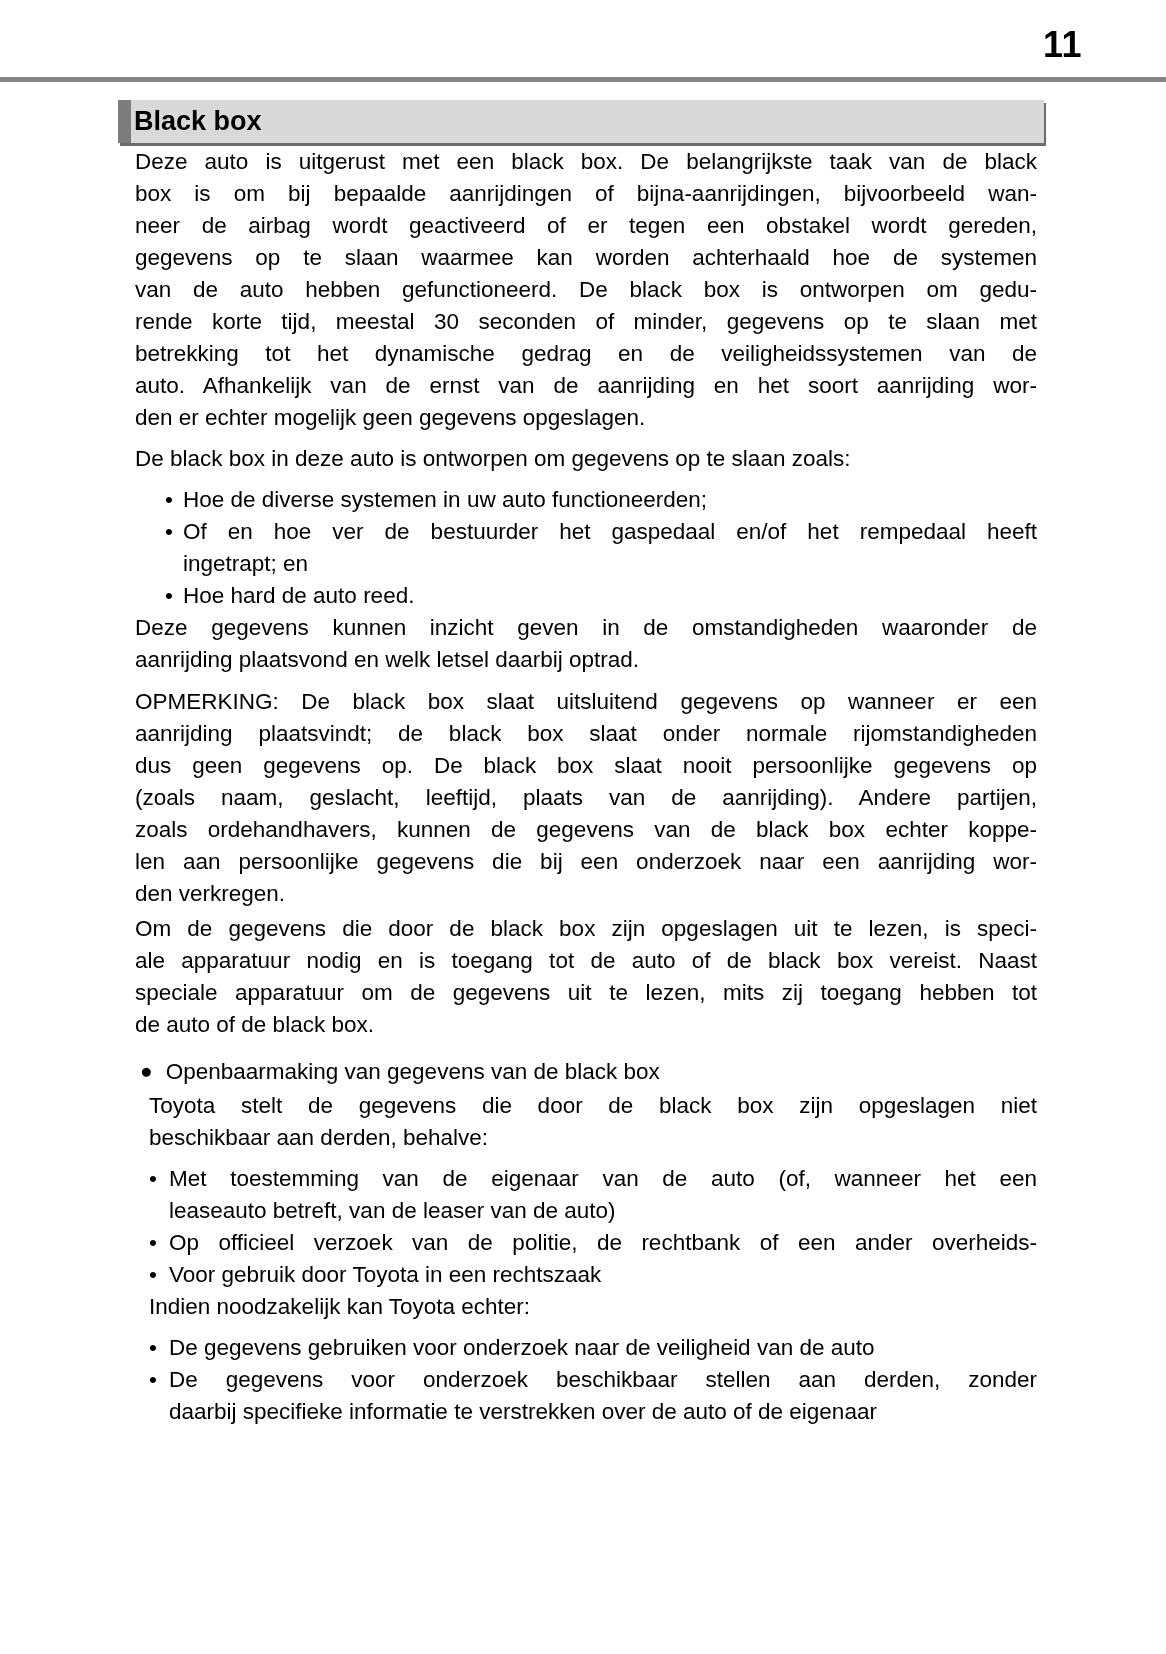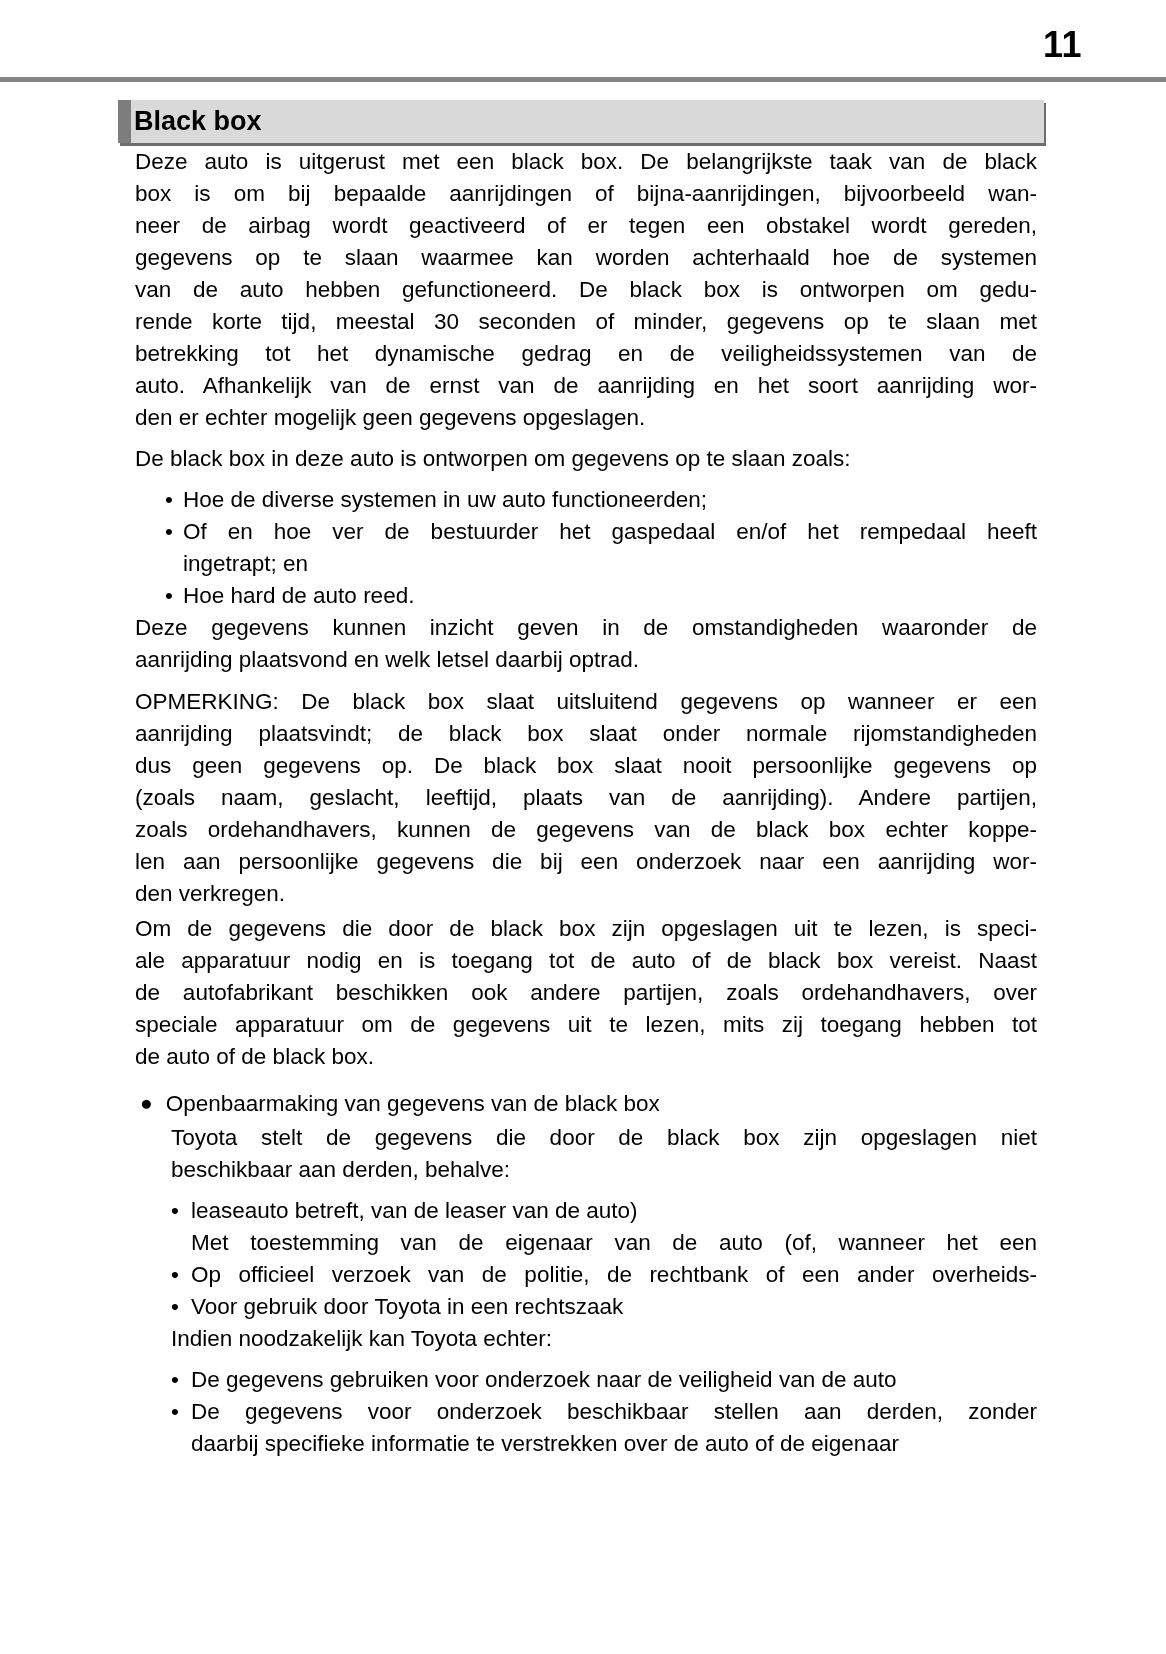--- a/index.html
+++ b/index.html
@@ -34,21 +34,21 @@
   #p2{margin-top:9px;}
   #list1{margin-top:9px;}
   #p3{margin-top:0;}
   #p4{margin-top:10px;}
   #p5{margin-top:3px;}
   .li{position:relative;padding-left:48px;}
   .li .dot{position:absolute;left:30px;top:0;}
   .section{margin-top:15px;}
   .sec-header{display:flex;align-items:baseline;margin-left:5px;}
   .sec-header .marker{font-size:21px;margin-right:13px;position:relative;top:-1px;}
-  .sec-content{margin-left:36px;margin-top:2px;}
+  .sec-content{margin-left:14px;margin-top:2px;}
   .sec-content .li{padding-left:20px;}
   .sec-content .li .dot{left:0;}
   #seclist1{margin-top:9px;}
   #secp2{margin-top:0;}
   #seclist2{margin-top:9px;}
 </style>
 </head>
 <body>
 
 <div class="page-num">11</div>
@@ -103,41 +103,40 @@
       <div class="line">aanrijding plaatsvindt; de black box slaat onder normale rijomstandigheden</div>
       <div class="line">dus geen gegevens op. De black box slaat nooit persoonlijke gegevens op</div>
       <div class="line">(zoals naam, geslacht, leeftijd, plaats van de aanrijding). Andere partijen,</div>
       <div class="line">zoals ordehandhavers, kunnen de gegevens van de black box echter koppe-</div>
       <div class="line">len aan persoonlijke gegevens die bij een onderzoek naar een aanrijding wor-</div>
       <div class="line last">den verkregen.</div>
     </div>
   <div class="para" id="p5">
       <div class="line">Om de gegevens die door de black box zijn opgeslagen uit te lezen, is speci-</div>
       <div class="line">ale apparatuur nodig en is toegang tot de auto of de black box vereist. Naast</div>
-      <div class="line">de autofabrikant beschikken ook andere partijen, zoals ordehandhavers, over</div>
       <div class="line">speciale apparatuur om de gegevens uit te lezen, mits zij toegang hebben tot</div>
       <div class="line last">de auto of de black box.</div>
     </div>
 
   <div class="section">
     <div class="sec-header">
       <span class="marker">●</span>
       <span class="sec-title">Openbaarmaking van gegevens van de black box</span>
     </div>
     <div class="sec-content">
       <div class="para" id="secp1">
           <div class="line">Toyota stelt de gegevens die door de black box zijn opgeslagen niet</div>
           <div class="line last">beschikbaar aan derden, behalve:</div>
         </div>
       <div class="list" id="seclist1">
           <div class="li">
             <span class="dot">•</span>
             <div class="li-body">
+              <div class="line">Met toestemming van de eigenaar van de auto (of, wanneer het een</div>
               <div class="line last">leaseauto betreft, van de leaser van de auto)</div>
-              <div class="line">Met toestemming van de eigenaar van de auto (of, wanneer het een</div>
             </div>
           </div>
           <div class="li">
             <span class="dot">•</span>
             <div class="li-body">
               <div class="line">Op officieel verzoek van de politie, de rechtbank of een ander overheids-</div>
             </div>
           </div>
           <div class="li">
             <span class="dot">•</span>

